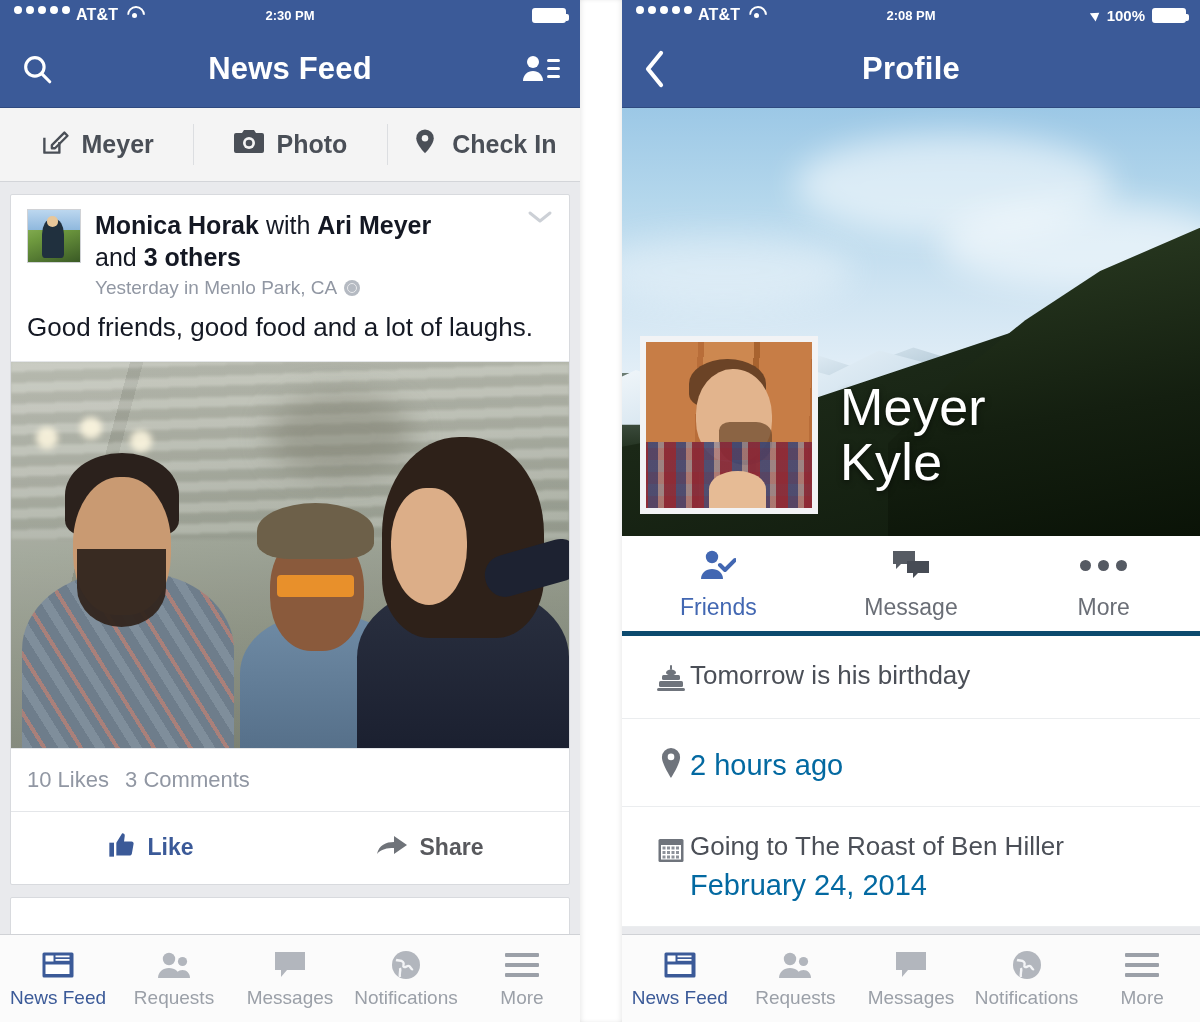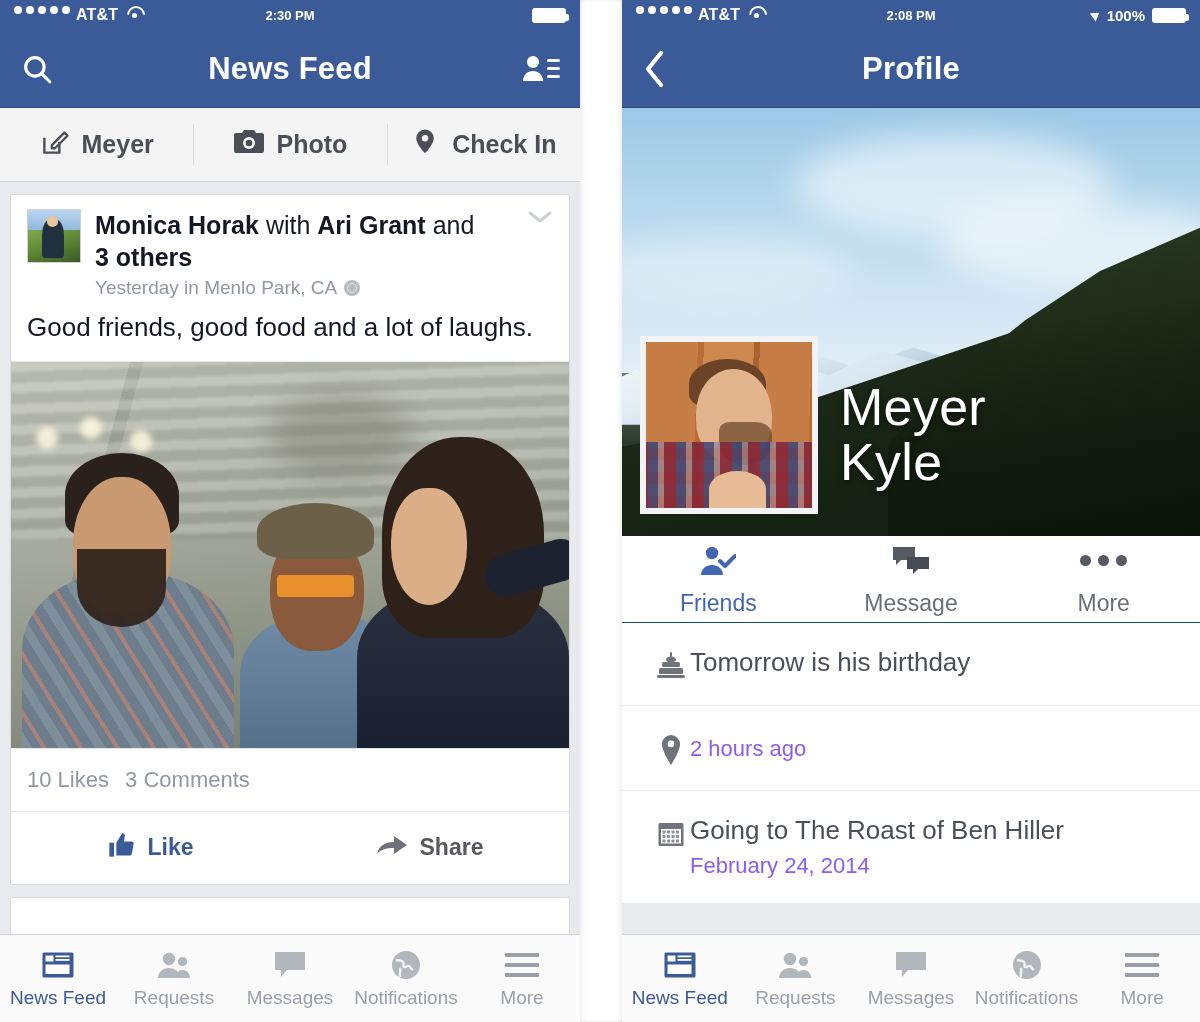--- a/index.html
+++ b/index.html
@@ -290,39 +290,39 @@
     background:#e6bb95; border-radius:50% 50% 0 0;
   }
   .profile-name {
     position:absolute; left: 218px; bottom: 46px;
     color:#ffffff; font-size: 52px; line-height: 1.06; font-weight: normal;
     text-shadow: 0 2px 6px rgba(0,0,0,.55);
     letter-spacing: .3px;
   }
 
   .profile-actions {
-    display:flex; height: 87px; background:#ffffff; border-bottom:1px solid #0c4a6e;
+    display:flex; height: 100px; background:#ffffff; border-bottom:5px solid #0c4a6e;
     align-items:center;
   }
   .pa {
     flex:1; display:flex; flex-direction:column; align-items:center; justify-content:center;
     gap:10px; cursor:pointer; font-size: 23px; color:#6a6e76;
   }
   .pa.active { color:#4267b2; }
   .pa-icon { height:38px; display:flex; align-items:center; justify-content:center; }
 
   .info-list { background:#ffffff; }
   .info-row {
     display:flex; align-items:flex-start; 
     padding: 24px 30px; border-bottom: 1px solid #ebedef;
     cursor: pointer;
   }
   .info-icon { width:38px; flex:0 0 38px; display:flex; align-items:center; justify-content:center; padding-top:4px; }
   .info-title { font-size: 26px; color:#4b4f57; line-height:1.22; }
-  .info-sub { font-size: 22px; color:#8b5cf6; margin-top:6px; }
+  .info-sub { font-size: 29px; color:#0369a1; margin-top:6px; }
 
   .dots-icon { display:flex; gap:7px; }
   .dots-icon i { width:11px; height:11px; border-radius:50%; background:#555a63; display:block; }
 
   .hamburger { display:flex; flex-direction:column; gap:6px; }
   .hamburger i { width:34px; height:4px; background:#9ba0a8; display:block; border-radius:1px; }
 </style>
 </head>
 <body>
 
@@ -404,21 +404,21 @@
         <div class="post-header">
           <div class="avatar-sm">
             <div class="sky"></div>
               <div class="person"></div>
               <div class="head"></div>
           </div>
           <div>
             <div class="post-names">
               <b>Monica Horak</b>
               <span>with</span>
-              <b>Ari Grant</b>
+              <b>Ari Meyer</b>
               <span>and</span>
               <b>3 others</b>
             </div>
             <div class="post-meta">
               <span>Yesterday in Menlo Park, CA</span>
               <span class="globe-sm"></span>
             </div>
           </div>
           <div class="post-caret">
             <svg width="26" height="16" viewBox="0 0 26 16" fill="none" stroke="#ccd0d6" stroke-width="3" stroke-linecap="round" stroke-linejoin="round">

